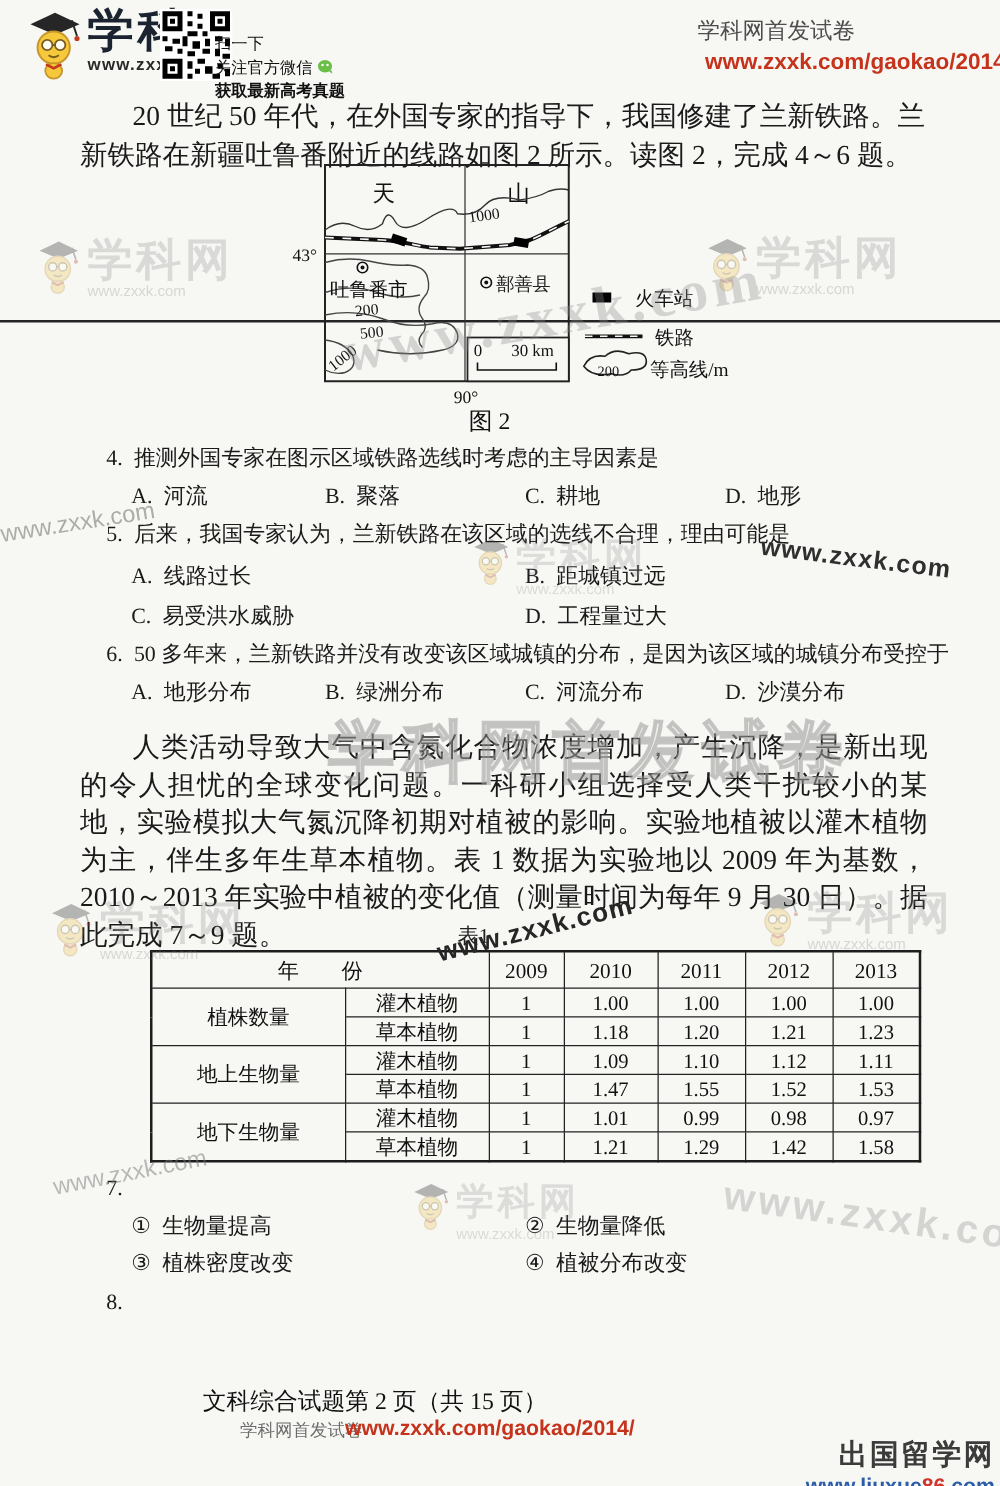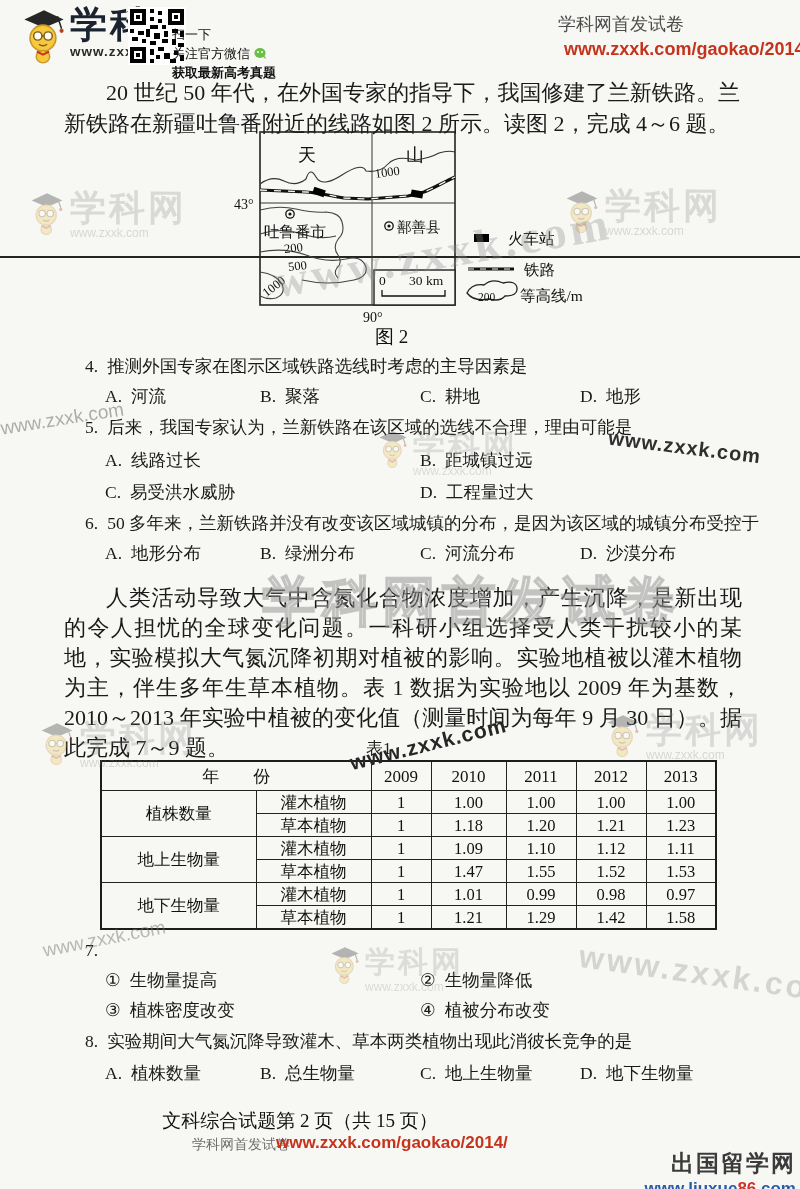--- a/index.html
+++ b/index.html
@@ -31,21 +31,21 @@
   .half{left:342px}
 
   
   .page-rule{left:0;top:256px;width:800px;height:2px;background:#242424;}
 
   
   table.dt{border-collapse:collapse;table-layout:fixed;width:615px;background:transparent;}
   table.dt td{border:1.4px solid #222;text-align:center;vertical-align:middle;
     font-size:16.5px;padding:0;height:22px;line-height:21px;color:#111;}
   table.dt tr.hd td{height:28px;font-size:17px;}
-  table.dt{border:2px solid #1d1d1d;}
+  table.dt{border:2px solid #1d1d1d;margin-left:20px;}
   .tbl-cap{font-size:17px;color:#222;}
 
   
   .pageinfo{font-size:19px;color:#111;}
   .foot-brand{font-family:"Liberation Sans",sans-serif;font-size:14px;color:#6d6d6d;}
   .foot-url{font-family:"Liberation Sans",sans-serif;font-size:17px;color:#c5331c;font-weight:bold;}
   .lx-brand{font-family:Liberation Sans, sans-serif;font-size:23px;color:#3b3b3b;font-weight:bold;letter-spacing:2px;}
   .lx-url{font-family:"Liberation Sans",sans-serif;font-size:17px;font-weight:bold;}
 
   
@@ -341,27 +341,20 @@
   <div class="opt-row">
     <span class="opt p1"><span class="ol">①</span><span>生物量提高</span></span>
     <span class="opt half"><span class="ol">②</span><span>生物量降低</span></span>
   </div>
   <div class="opt-row">
     <span class="opt half"><span class="ol">④</span><span>植被分布改变</span></span>
     <span class="opt p1"><span class="ol">③</span><span>植株密度改变</span></span>
   </div>
   <div class="stem" style="margin-top:2px">
     <span class="qnum">8.</span>
-    <span>实验期间大气氮沉降导致灌木、草本两类植物出现此消彼长竞争的是</span>
-  </div>
-  <div class="opt-row" style="margin-top:2px">
-    <span class="opt p1"><span class="ol">A.</span><span>植株数量</span></span>
-    <span class="opt p2"><span class="ol">B.</span><span>总生物量</span></span>
-    <span class="opt p3"><span class="ol">C.</span><span>地上生物量</span></span>
-    <span class="opt p4"><span class="ol">D.</span><span>地下生物量</span></span>
   </div>
 </div>
 
 <div class="abs pageinfo" style="left:100px;top:1108px;width:400px;text-align:center">文科综合试题第 2 页（共 15 页）</div>
 <div class="abs foot-brand" style="left:192px;top:1136px">学科网首发试卷</div>
 <div class="abs foot-url" style="left:276px;top:1133px">www.zxxk.com/gaokao/2014/</div>
 <div class="abs" style="right:4px;top:1148px;text-align:right">
   <div class="lx-brand">出国留学网</div>
   <div class="lx-url"><span style="color:#2b5ca8">www.liuxue</span><span style="color:#d0342c">86</span><span style="color:#2b5ca8">.com</span></div>
 </div>

